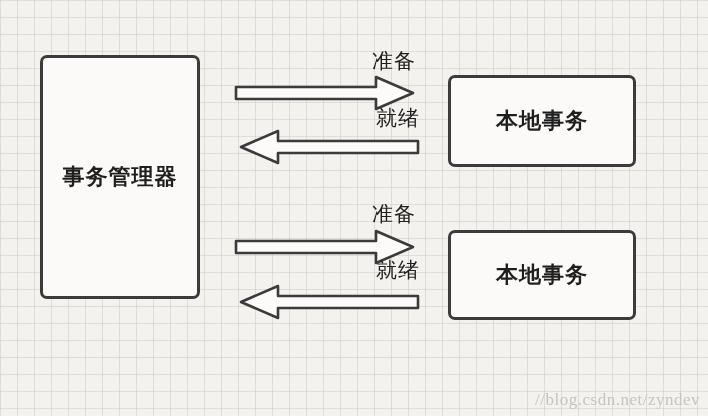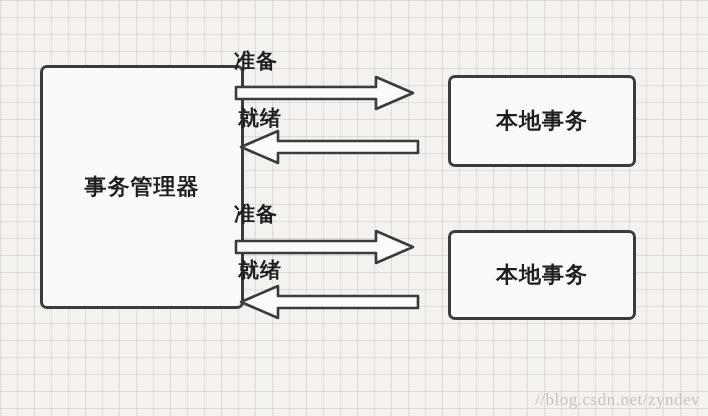--- a/index.html
+++ b/index.html
@@ -25,37 +25,37 @@
     display: flex;
     align-items: center;
     justify-content: center;
     font-size: 22px;
     font-weight: bold;
     color: #1f1f1f;
     letter-spacing: 1px;
     box-sizing: border-box;
     text-align: center;
   }
-  .manager { left: 40px;  top: 65px;  width: 204px; height: 244px; }
+  .manager { left: 40px;  top: 55px;  width: 160px; height: 244px; }
   .local1  { left: 448px; top: 75px;  width: 188px; height: 92px;  }
   .local2  { left: 448px; top: 230px; width: 188px; height: 90px;  }
 
   .arrow { position: absolute; width: 182px; height: 38px; }
   .arrow svg { display: block; width: 100%; height: 100%; }
   .a1 { left: 234px; top: 74px;  }
   .a2 { left: 238px; top: 128px; }
   .a3 { left: 234px; top: 228px; }
   .a4 { left: 238px; top: 283px; }
 
   .arrow-label {
     position: absolute;
     width: 182px;
-    text-align: left;
+    text-align: right;
     font-size: 21px;
-    font-weight: bold;
+    font-weight: normal;
     color: #1f1f1f;
     letter-spacing: 1px;
   }
   .l1 { left: 234px; top: 47px;  }
   .l2 { left: 238px; top: 104px; }
   .l3 { left: 234px; top: 200px; }
   .l4 { left: 238px; top: 256px; }
 
   .watermark {
     position: absolute;

